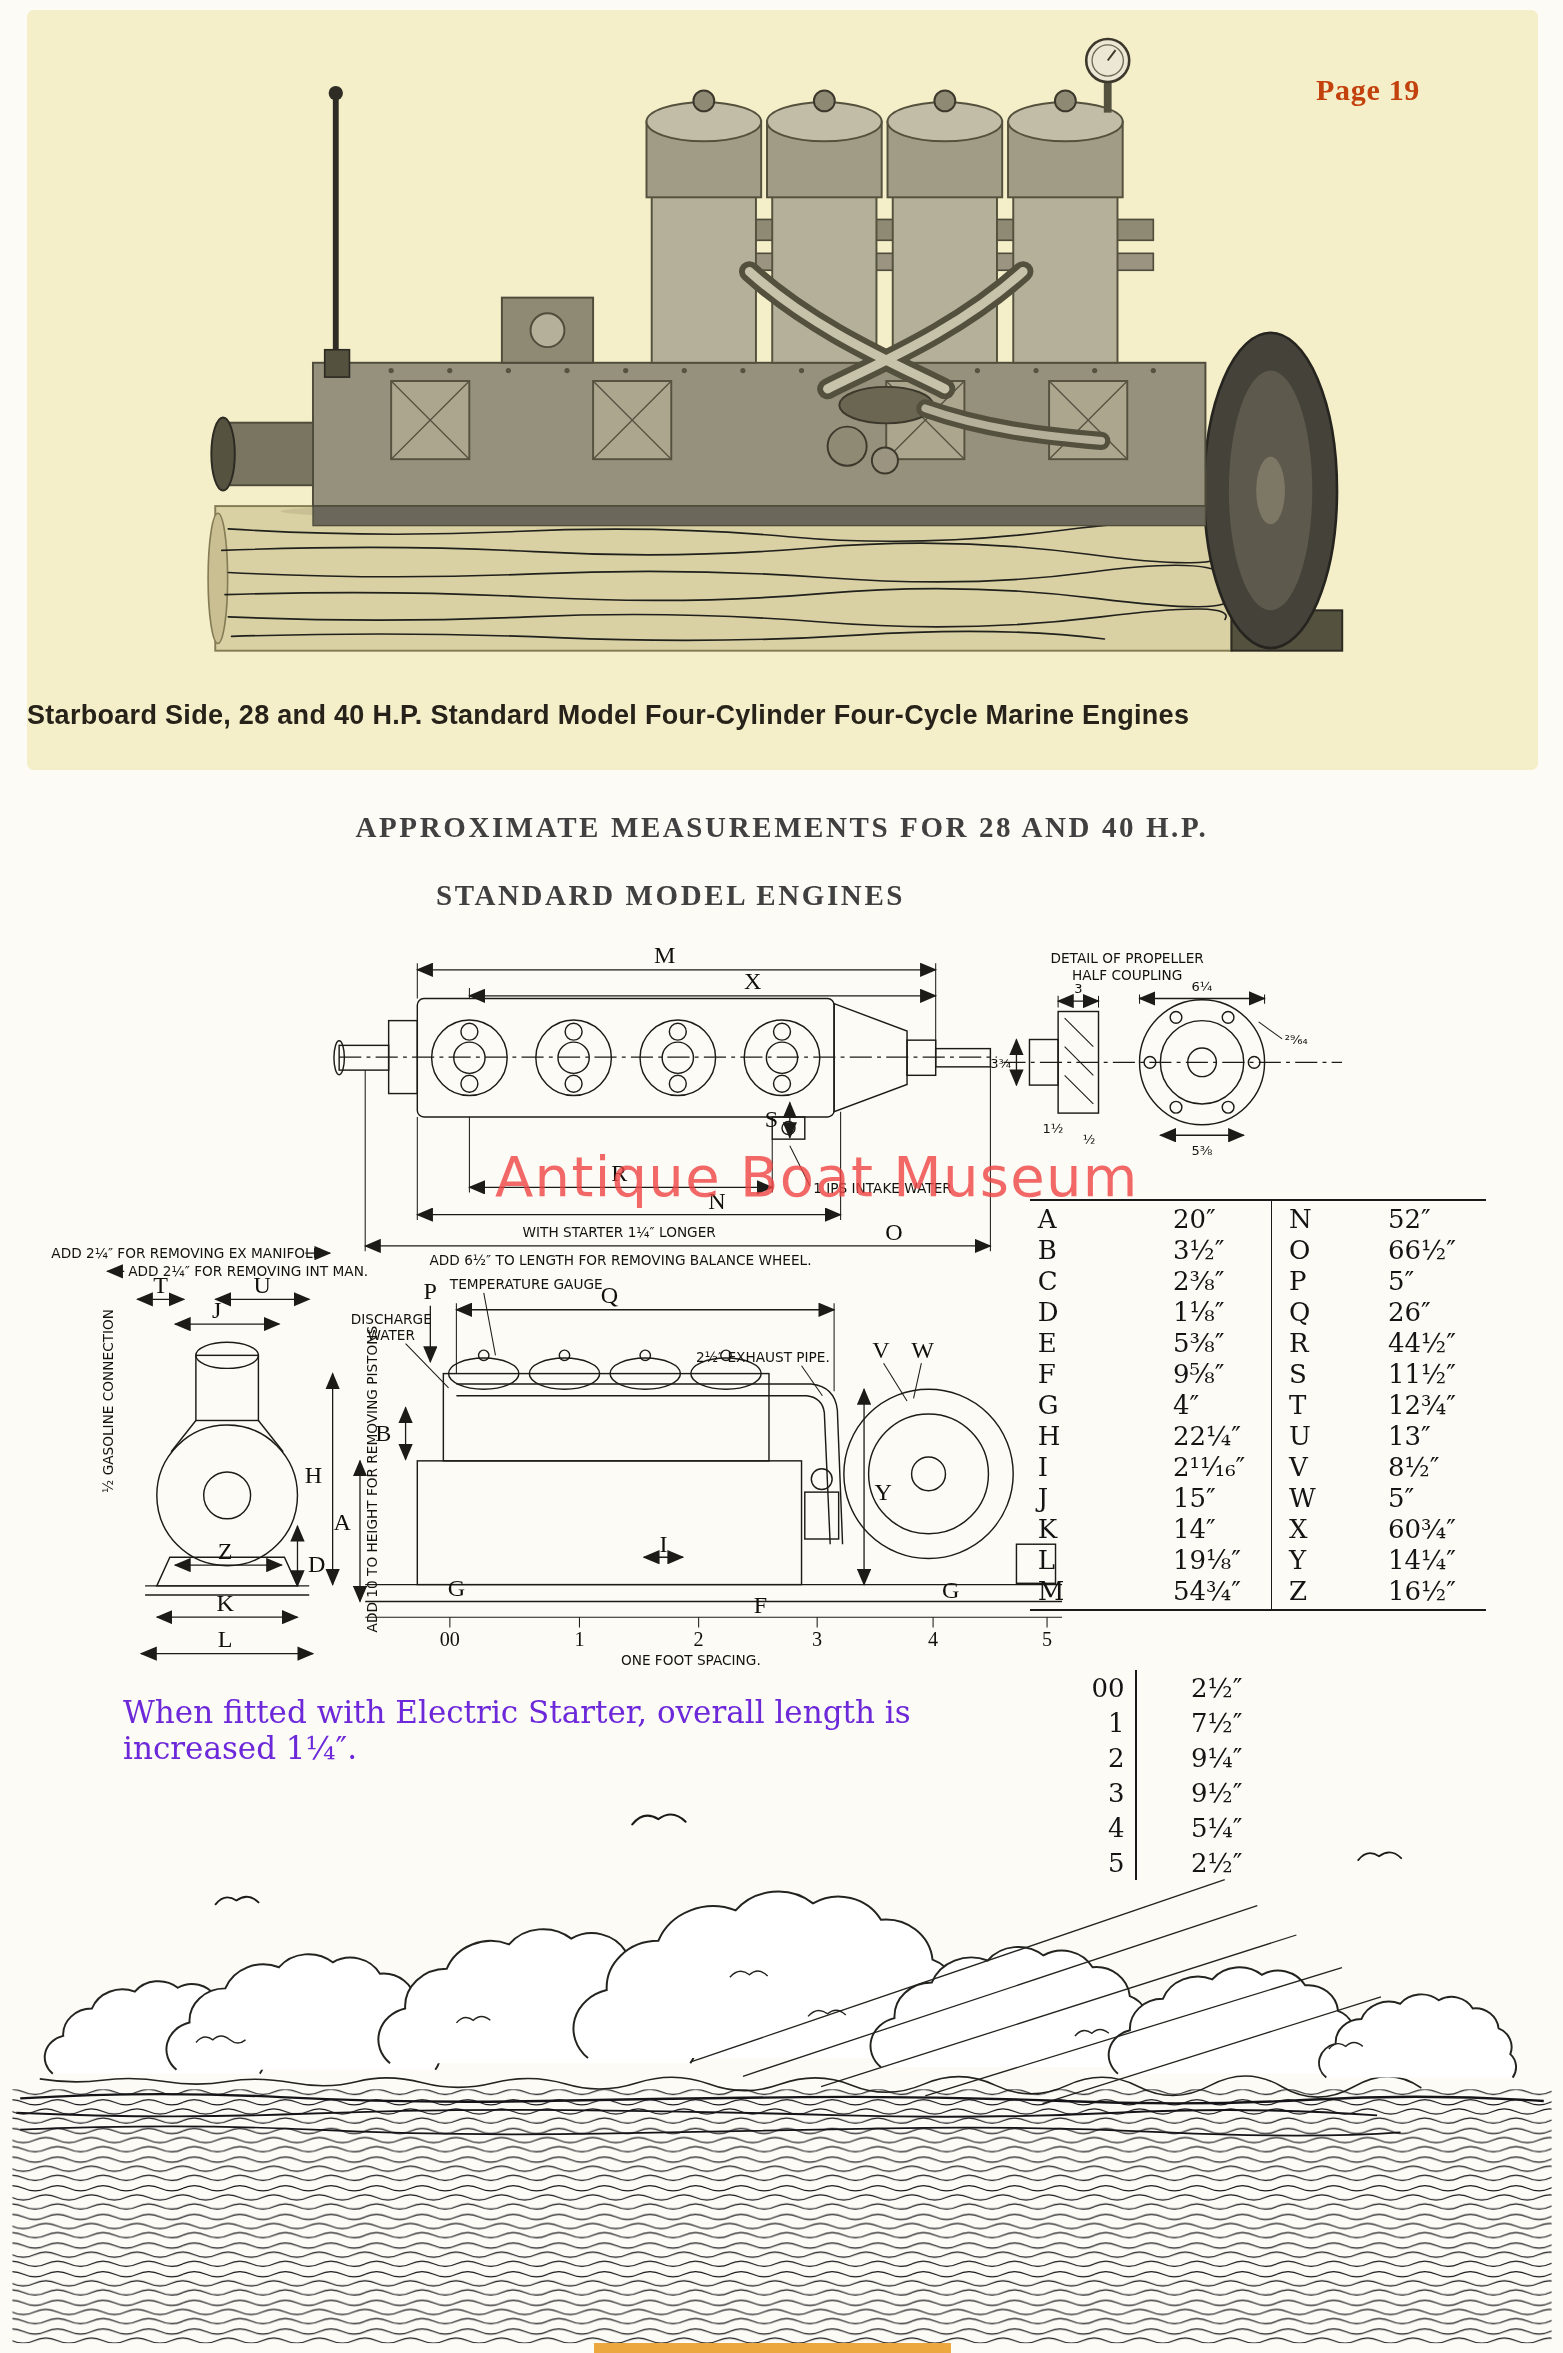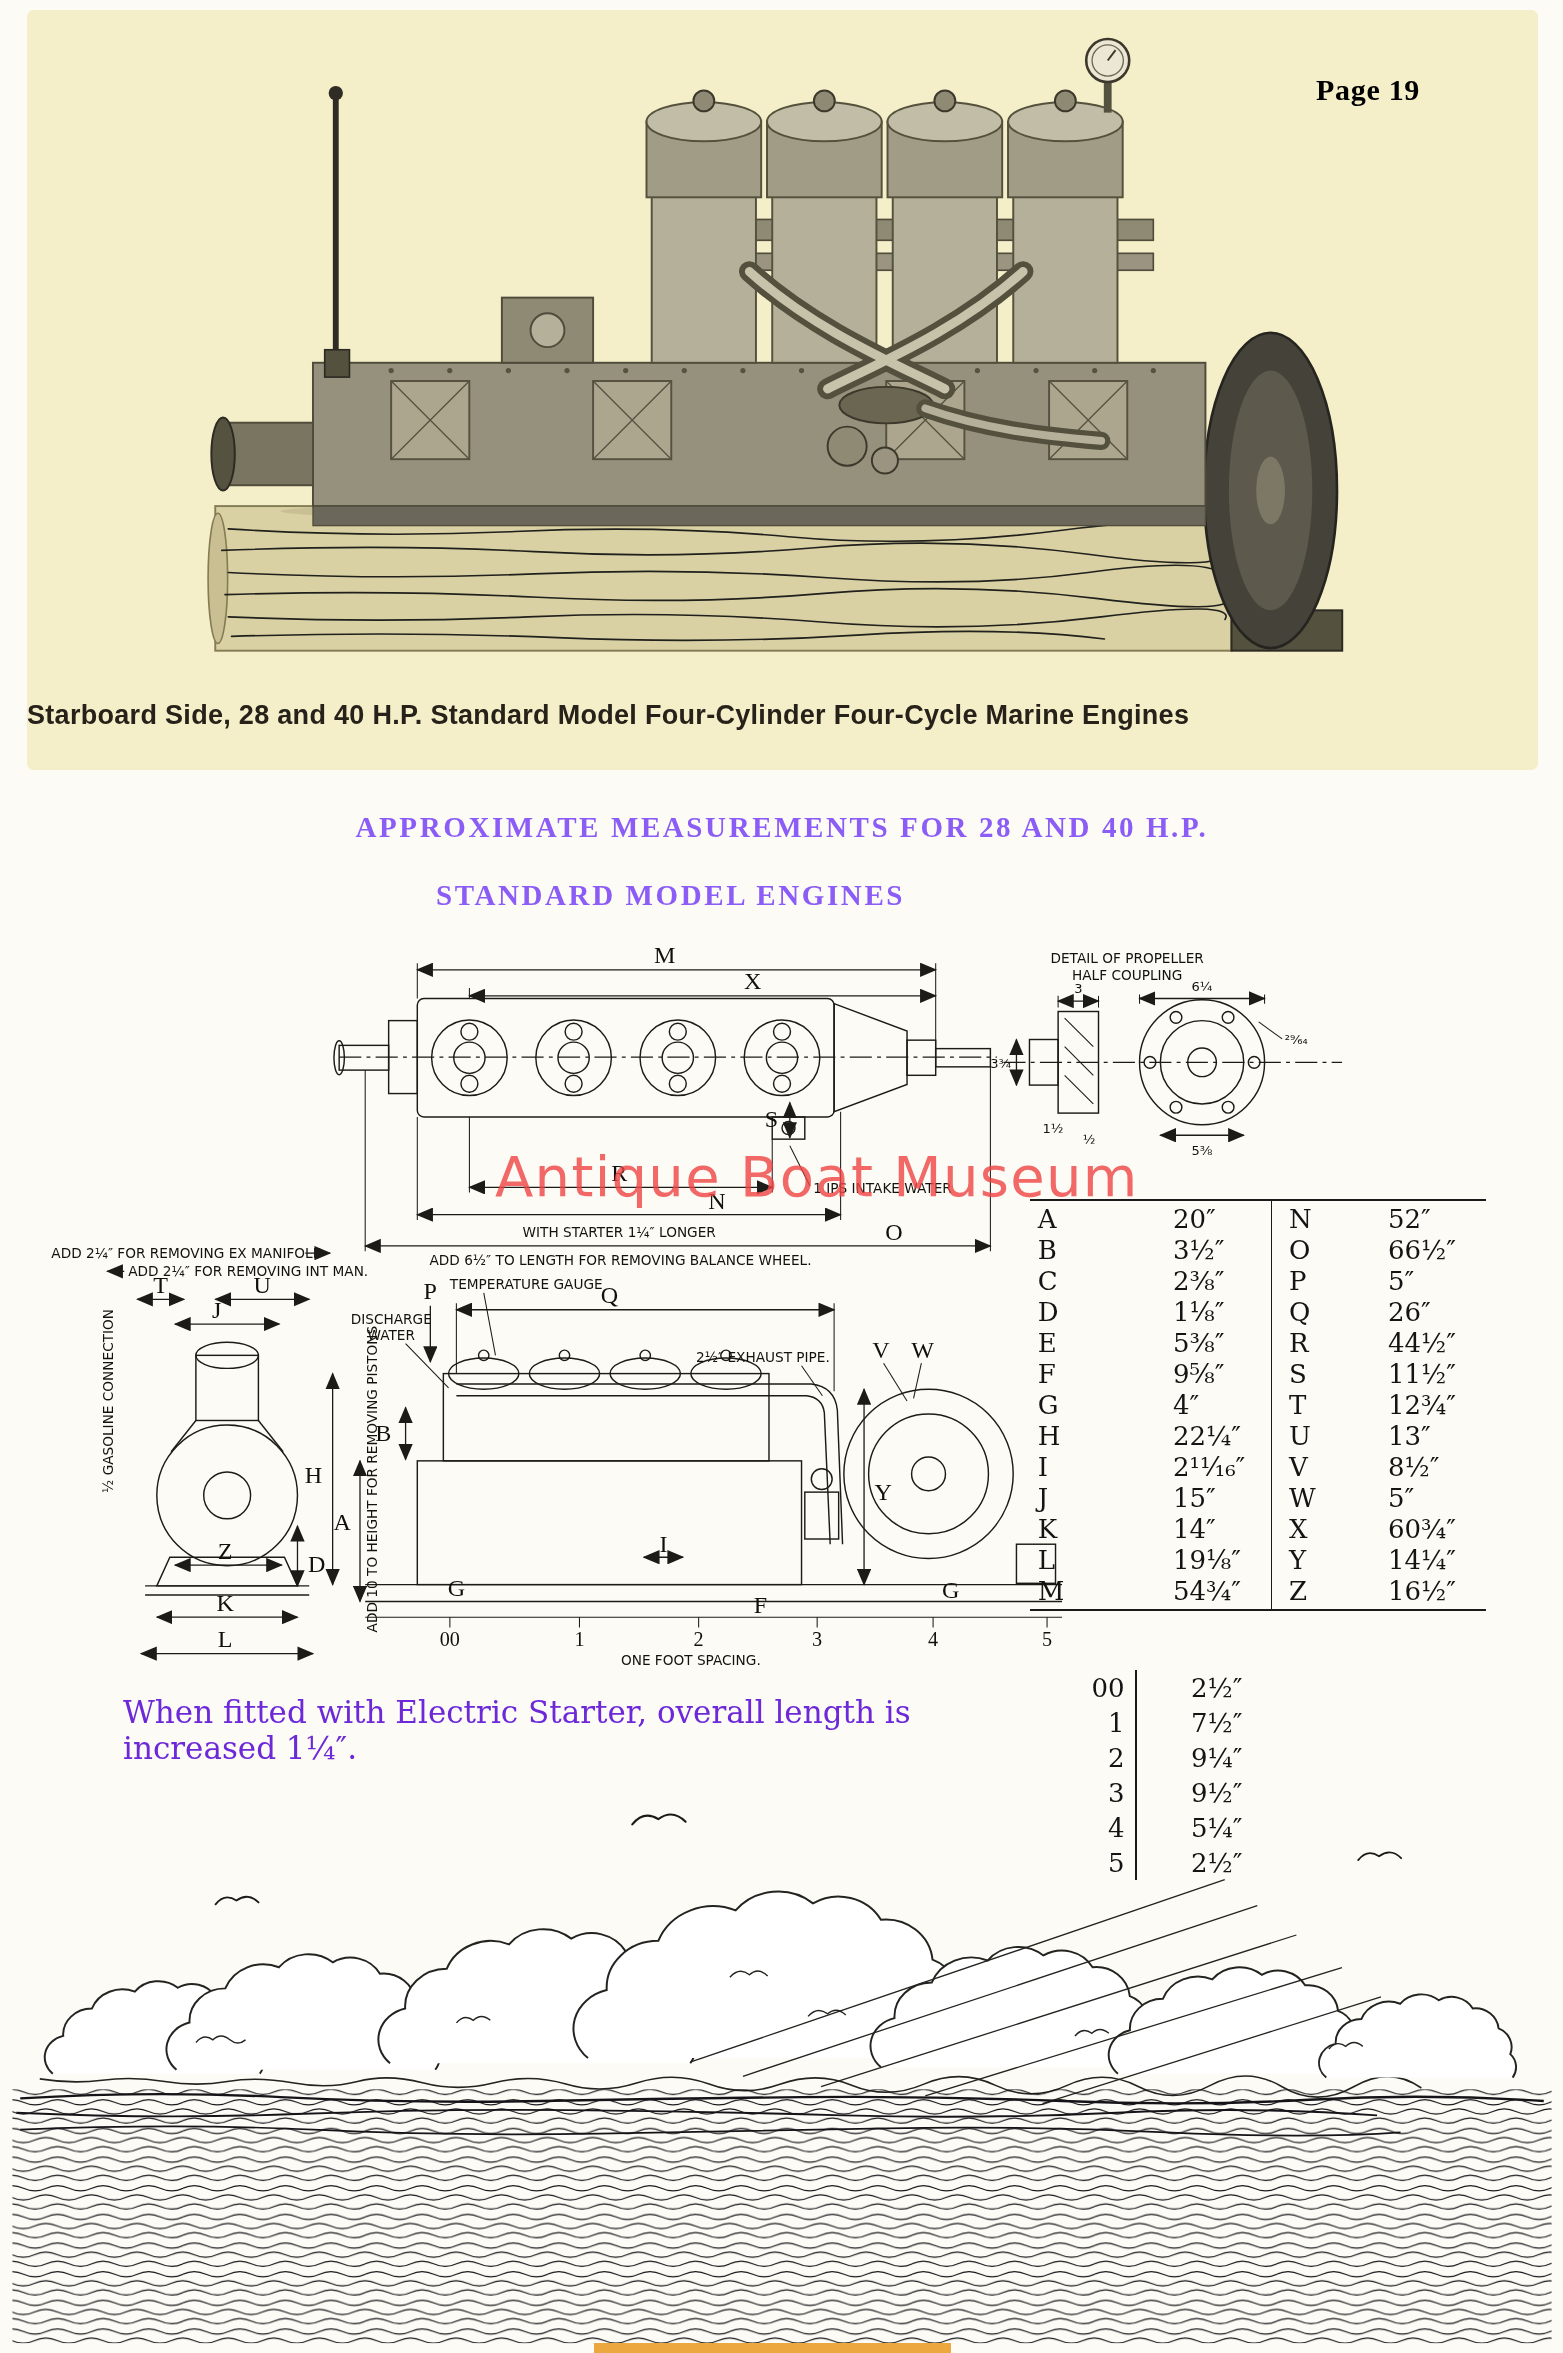--- a/index.html
+++ b/index.html
@@ -1,21 +1,21 @@
 <!DOCTYPE html>
 <html style="font-size:10.4px"><head>
 <meta charset="utf-8">
 <style>
   html,body{margin:0;padding:0;background:#ffffff}
   .page{position:relative;width:1564px;height:2354px;background:#fcfbf5;overflow:hidden;font-family:"DejaVu Serif",serif}
   .abs{position:absolute}
   .plate{background:#f4eec9;border-radius:6.5px}
-  .pagenum{font:bold 30px "Liberation Serif",serif;color:#000000;letter-spacing:0.7px}
+  .pagenum{font:bold 30px "Liberation Serif",serif;color:#c2410c;letter-spacing:0.7px}
   .caption{font:bold 27px "Liberation Sans",sans-serif;color:#262119;text-align:left;letter-spacing:0.3px}
-  .title{font:bold 29px "Liberation Serif",serif;color:#8b5cf6;text-align:center;letter-spacing:2.6px}
+  .title{font:bold 29px "Liberation Serif",serif;color:#404040;text-align:center;letter-spacing:2.6px}
   .watermark{font:400 56px "DejaVu Sans",sans-serif;color:#ef4444;opacity:.8;letter-spacing:1.3px;pointer-events:none}
   .note{font:31px "DejaVu Serif",serif;color:#6d28d9}
 
   .mtable{position:absolute;border-top:2px solid #1a1a1a;border-bottom:2px solid #1a1a1a;padding:2.6px 0;
           font-family:"DejaVu Serif",serif;font-size:26px;color:#141414}
   .mrow{display:flex;height:31px;align-items:center}
   .mk{width:53px;padding-left:7.8px;box-sizing:border-box}
   .mv{width:188px;padding-left:90px;box-sizing:border-box}
   .rk{width:77px;padding-left:18px;box-sizing:border-box}
   .rv{width:138px;padding-left:40px;box-sizing:border-box}

